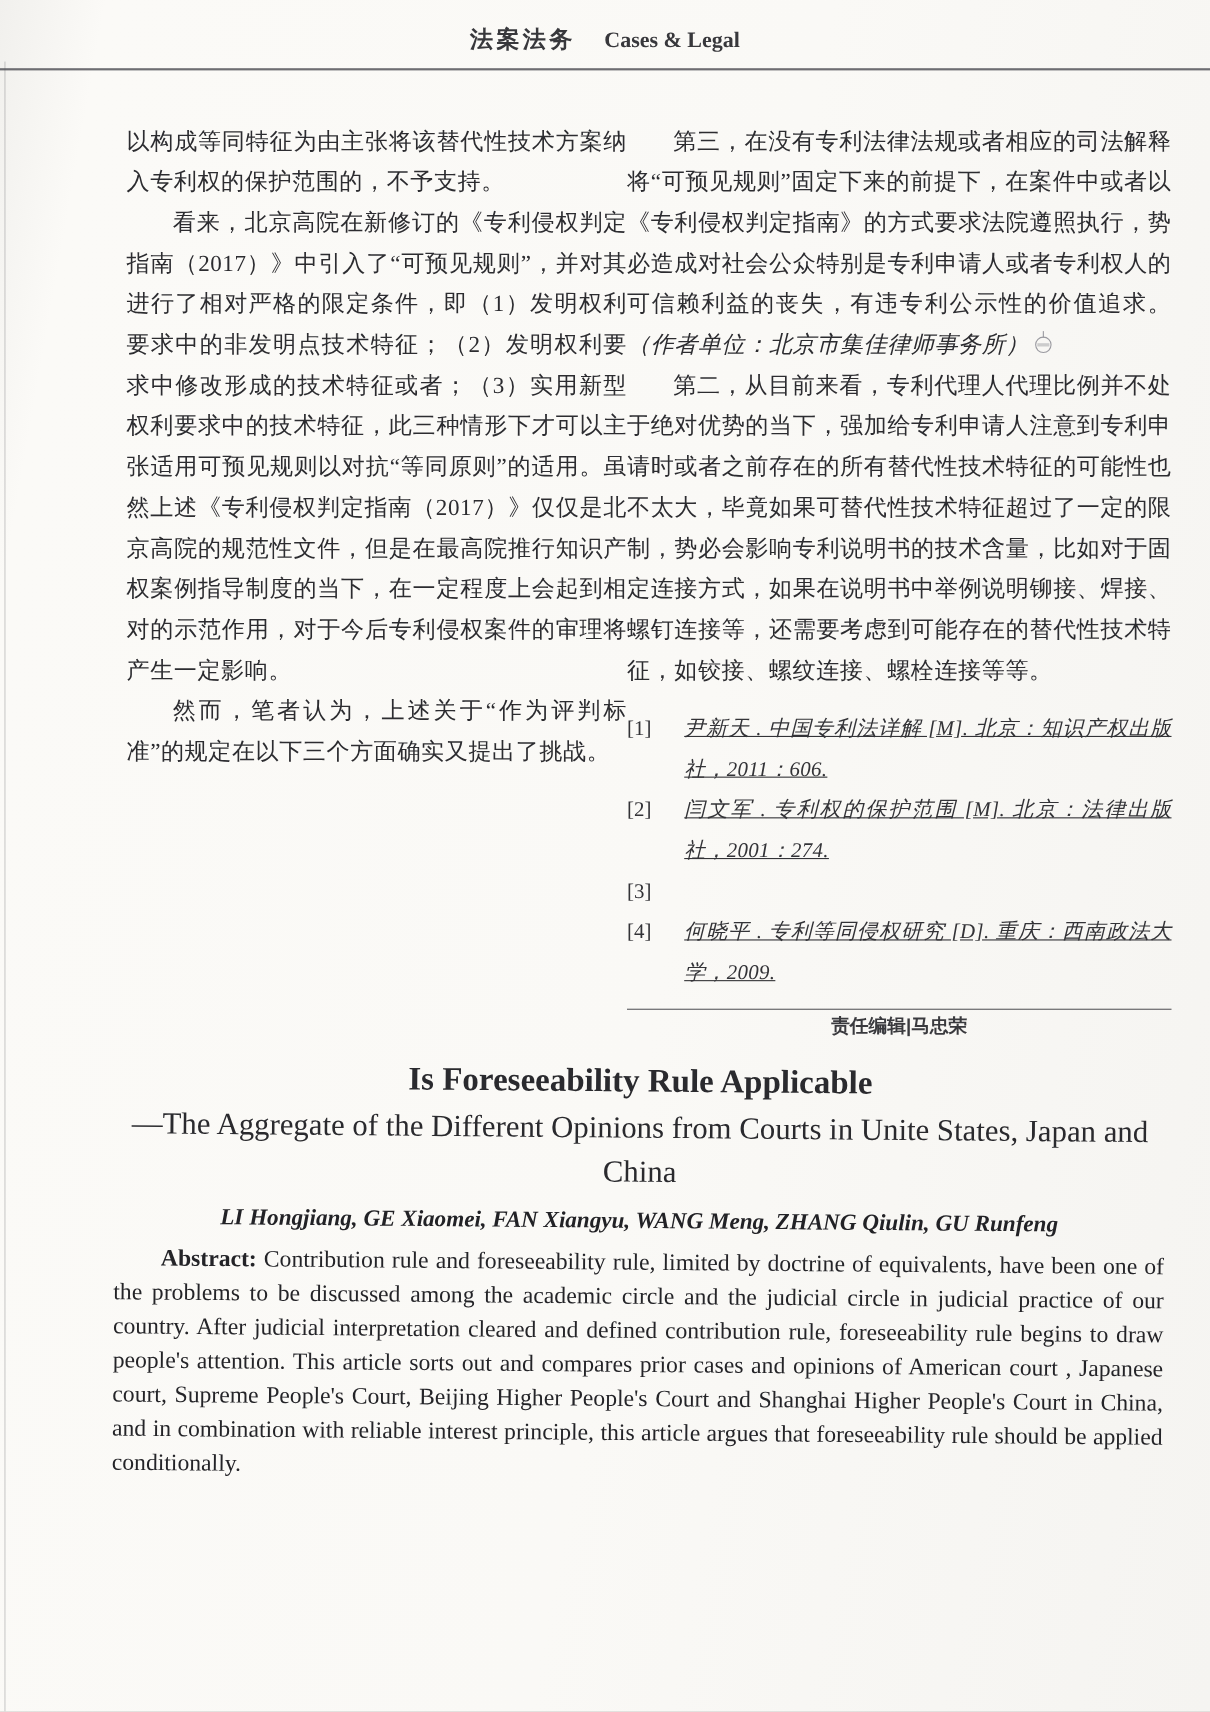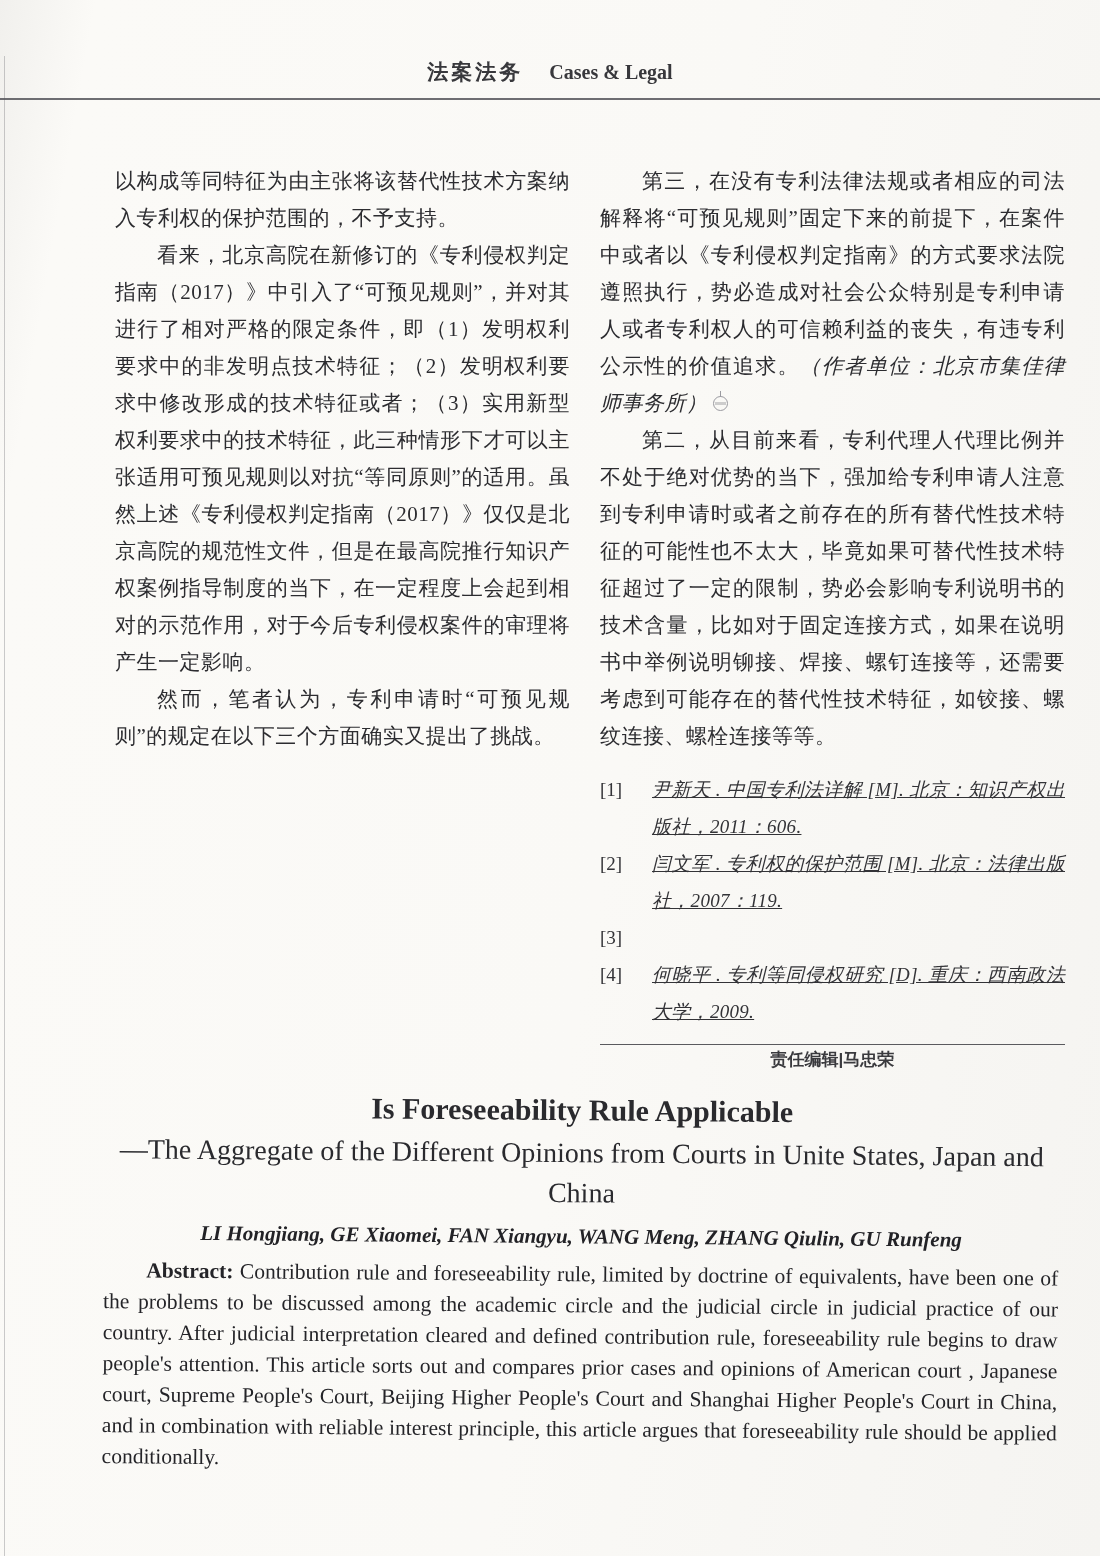--- a/index.html
+++ b/index.html
@@ -3,26 +3,26 @@
 <meta charset="utf-8">
 <style>
   html,body{margin:0;padding:0;background:#d8d7d4;}
   .page{
     position:relative;width:1100px;height:1556px;margin:0 auto;overflow:hidden;
     background:linear-gradient(100deg,#f1f0ed 0%,#fbfaf7 7%,#faf9f6 55%,#f5f4f1 100%);
     color:#2b2b2f;
   }
   .scan-edge{position:absolute;left:4px;top:56px;bottom:0;width:1px;background:rgba(110,110,115,.35);}
   
-  .page-header{display:flex;justify-content:center;align-items:baseline;gap:26px;padding-top:58px;}
+  .page-header{display:flex;justify-content:center;align-items:baseline;gap:26px;padding-top:22px;}
   .hdr-zh{font:700 21px "Liberation Sans","DejaVu Sans",sans-serif;letter-spacing:3px;color:#38383c;}
   .hdr-en{font:700 20px "Liberation Serif","DejaVu Serif",serif;color:#38383c;}
   .header-rule{height:2px;background:#55555a;margin-top:12px;opacity:.85;}
   
-  .columns{display:flex;gap:30px;padding:46px 35px 0 115px;margin-top:17px;}
+  .columns{display:flex;padding:46px 35px 0 115px;}
   .col{min-width:0;}
   .col.left{width:455px;flex:0 0 455px;}
   .col.right{flex:1;}
   p.zh{
     margin:0;font:21px/37px "Liberation Serif","DejaVu Serif",serif;
     text-align:justify;text-indent:2em;letter-spacing:.5px;color:#2c2c30;
   }
   p.zh.noindent{text-indent:0;}
   .note{font-style:italic;}
   .endmark{display:inline-block;width:13px;height:13px;border:1px solid #9a9aa0;border-radius:50%;
@@ -54,35 +54,35 @@
   <header class="page-header">
     <span class="hdr-zh">法案法务</span>
     <span class="hdr-en">Cases &amp; Legal</span>
   </header>
   <div class="header-rule"></div>
 
   <main class="columns">
     <section class="col left">
       <p class="zh noindent">以构成等同特征为由主张将该替代性技术方案纳入专利权的保护范围的，不予支持。</p>
       <p class="zh">看来，北京高院在新修订的《专利侵权判定指南（2017）》中引入了“可预见规则”，并对其进行了相对严格的限定条件，即（1）发明权利要求中的非发明点技术特征；（2）发明权利要求中修改形成的技术特征或者；（3）实用新型权利要求中的技术特征，此三种情形下才可以主张适用可预见规则以对抗“等同原则”的适用。虽然上述《专利侵权判定指南（2017）》仅仅是北京高院的规范性文件，但是在最高院推行知识产权案例指导制度的当下，在一定程度上会起到相对的示范作用，对于今后专利侵权案件的审理将产生一定影响。</p>
-      <p class="zh">然而，笔者认为，专利申请时“可预见规则”的规定在以下三个方面确实又提出了挑战。</p>
+      <p class="zh">然而，笔者认为，上述关于“作为评判标准”的规定在以下三个方面确实又提出了挑战。</p>
     </section>
 
     <section class="col right">
       <p class="zh"><span>第三，在没有专利法律法规或者相应的司法解释将“可预见规则”固定下来的前提下，在案件中或者以《专利侵权判定指南》的方式要求法院遵照执行，势必造成对社会公众特别是专利申请人或者专利权人的可信赖利益的丧失，有违专利公示性的价值追求。</span><span class="note">（作者单位：北京市集佳律师事务所）</span><span class="endmark"></span></p>
       <p class="zh">第二，从目前来看，专利代理人代理比例并不处于绝对优势的当下，强加给专利申请人注意到专利申请时或者之前存在的所有替代性技术特征的可能性也不太大，毕竟如果可替代性技术特征超过了一定的限制，势必会影响专利说明书的技术含量，比如对于固定连接方式，如果在说明书中举例说明铆接、焊接、螺钉连接等，还需要考虑到可能存在的替代性技术特征，如铰接、螺纹连接、螺栓连接等等。</p>
 
       <div class="refs">
         <div class="ref-item">
           <span class="ref-label">[1]</span>
           <span class="ref-text">尹新天 . 中国专利法详解 [M]. 北京：知识产权出版社，2011：606.</span>
         </div>
         <div class="ref-item">
           <span class="ref-label">[2]</span>
-          <span class="ref-text">闫文军 . 专利权的保护范围 [M]. 北京：法律出版社，2007：119.</span>
+          <span class="ref-text">闫文军 . 专利权的保护范围 [M]. 北京：法律出版社，2001：274.</span>
         </div>
         <div class="ref-item">
           <span class="ref-label">[3]</span>
         </div>
         <div class="ref-item">
           <span class="ref-label">[4]</span>
           <span class="ref-text">何晓平 . 专利等同侵权研究 [D]. 重庆：西南政法大学，2009.</span>
         </div>
       </div>
 

